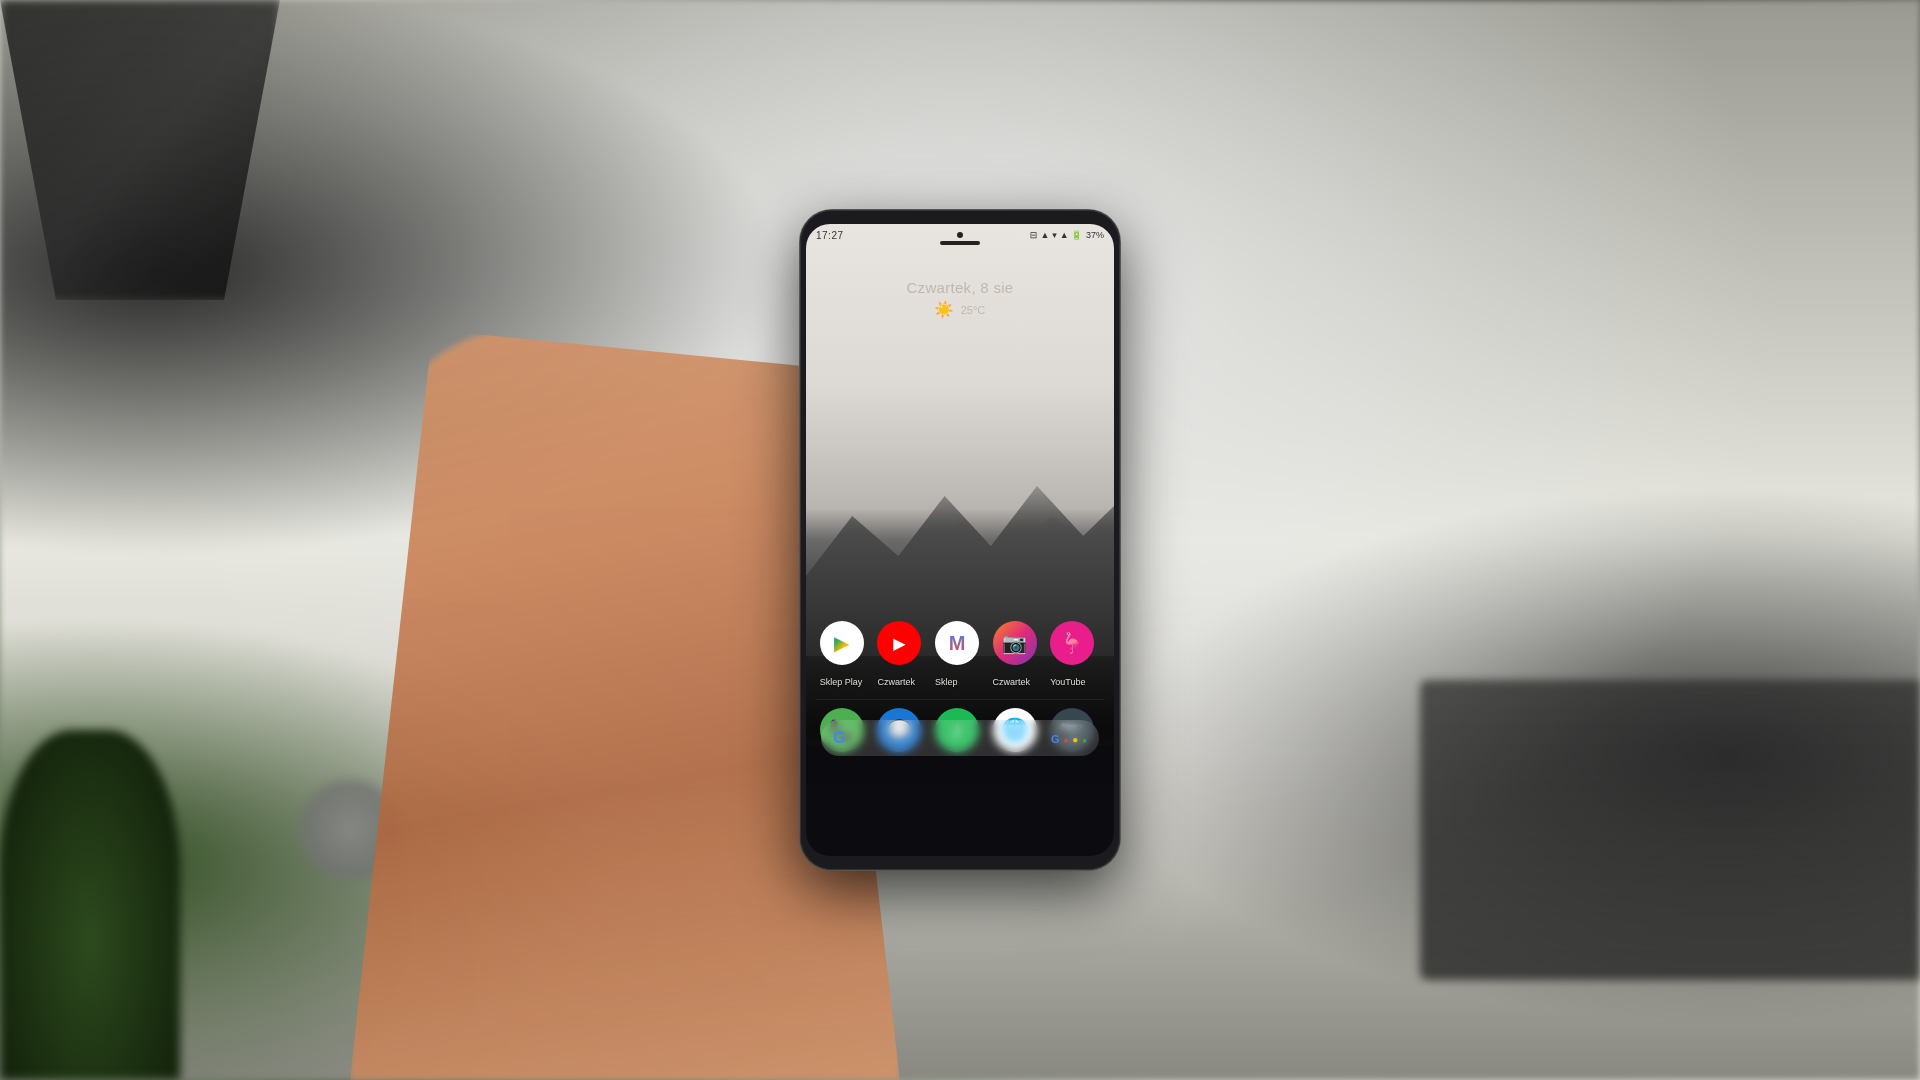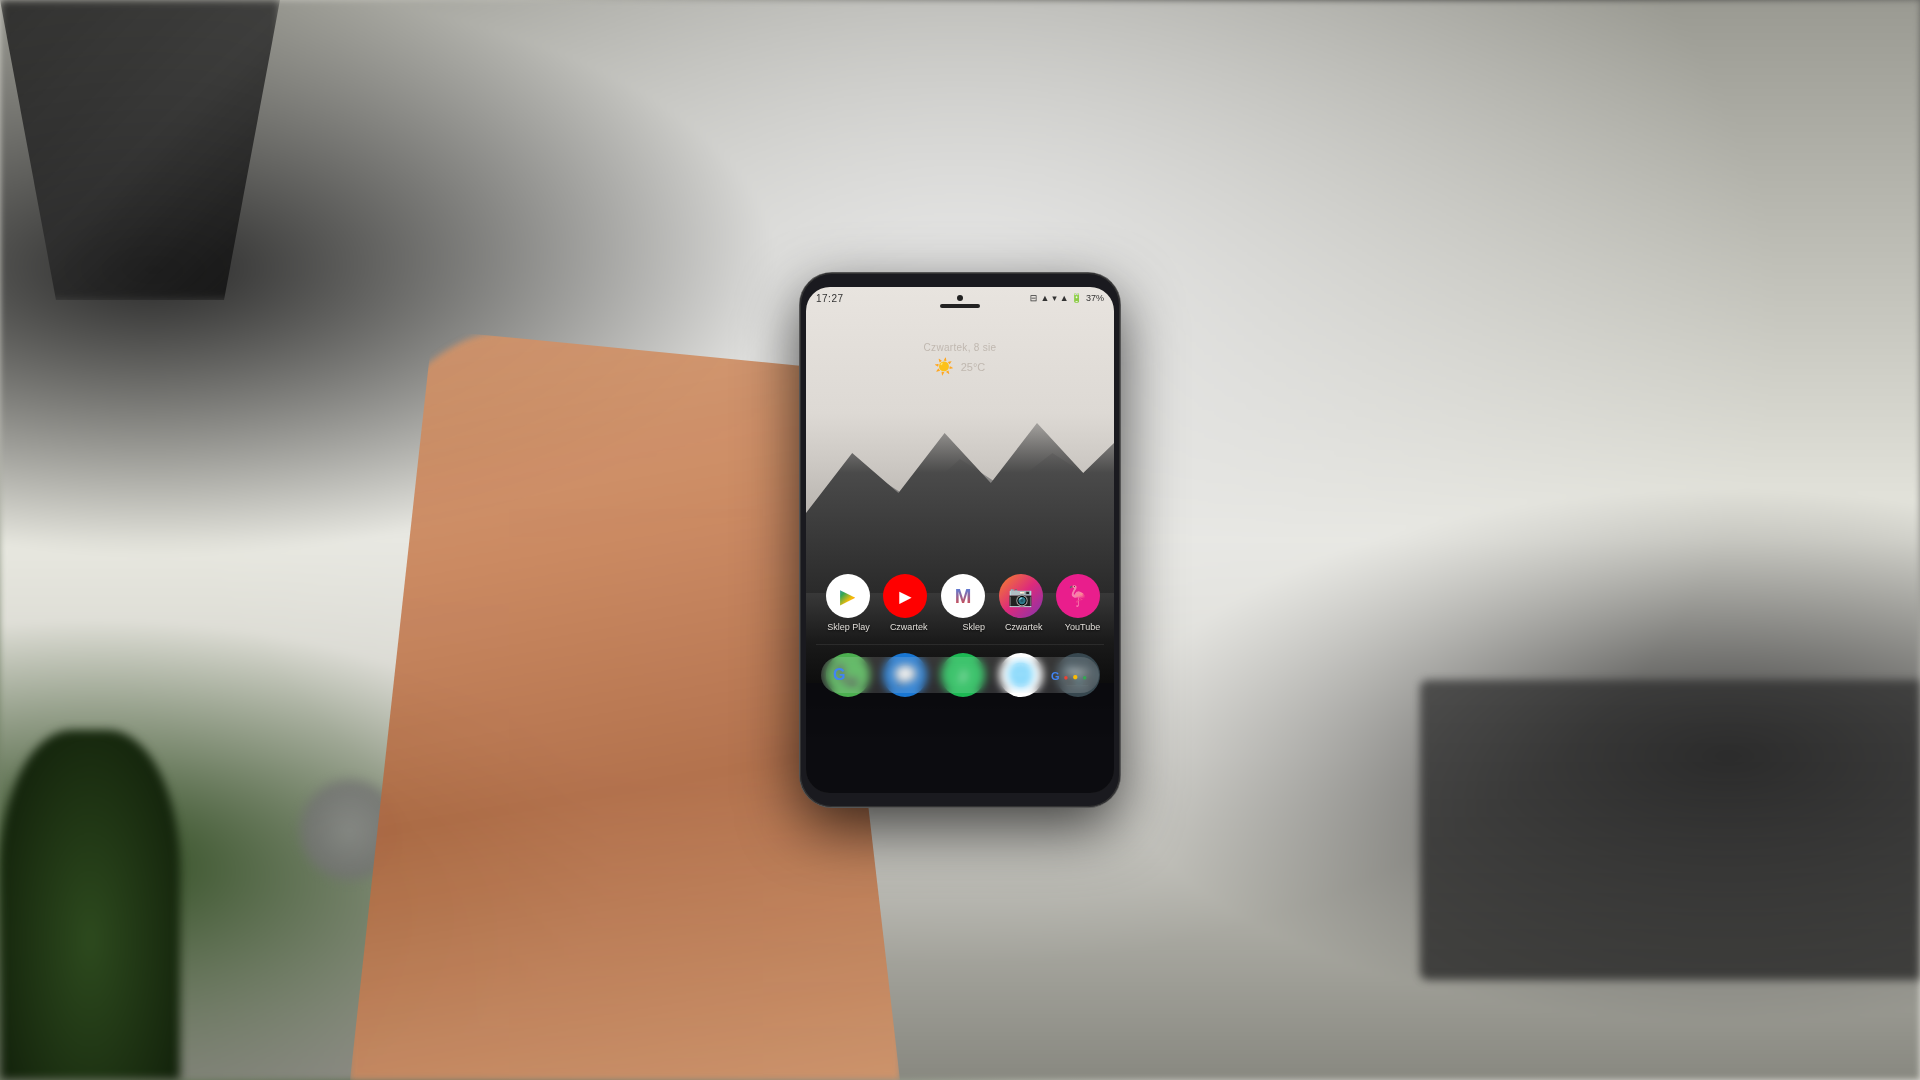--- a/index.html
+++ b/index.html
@@ -44,21 +44,21 @@
     .phone-wrapper {
       position: absolute;
       left: 50%;
       top: 50%;
       transform: translate(-50%, -50%);
       z-index: 10;
     }
 
     .phone {
       width: 320px;
-      height: 534px;
+      height: 660px;
       background: #1a1a1f;
       border-radius: 32px;
       padding: 0;
       box-shadow:
         0 0 0 1px #555,
         0 20px 60px rgba(0,0,0,0.7),
         inset 0 0 0 1px #333;
       position: relative;
       overflow: hidden;
     }
@@ -182,21 +182,21 @@
     .weather-widget {
       position: absolute;
       top: 55px;
       left: 50%;
       transform: translateX(-50%);
       text-align: center;
       z-index: 50;
     }
 
     .weather-date {
-      font-size: 10px;
+      font-size: 15px;
       color: #c0b8b0;
       margin-bottom: 4px;
       letter-spacing: 0.3px;
     }
 
     .weather-temp-row {
       display: flex;
       align-items: center;
       justify-content: center;
       gap: 6px;
@@ -225,22 +225,22 @@
     .app-row {
       display: flex;
       justify-content: space-around;
       align-items: flex-start;
       margin-bottom: 12px;
     }
 
     .app-item {
       display: flex;
       flex-direction: column;
-      align-items: flex-end;
-      gap: 4px;
+      align-items: flex-start;
+      gap: 12px;
       width: 50px;
     }
 
     .app-icon {
       width: 44px;
       height: 44px;
       border-radius: 50%;
       display: flex;
       align-items: center;
       justify-content: center;

